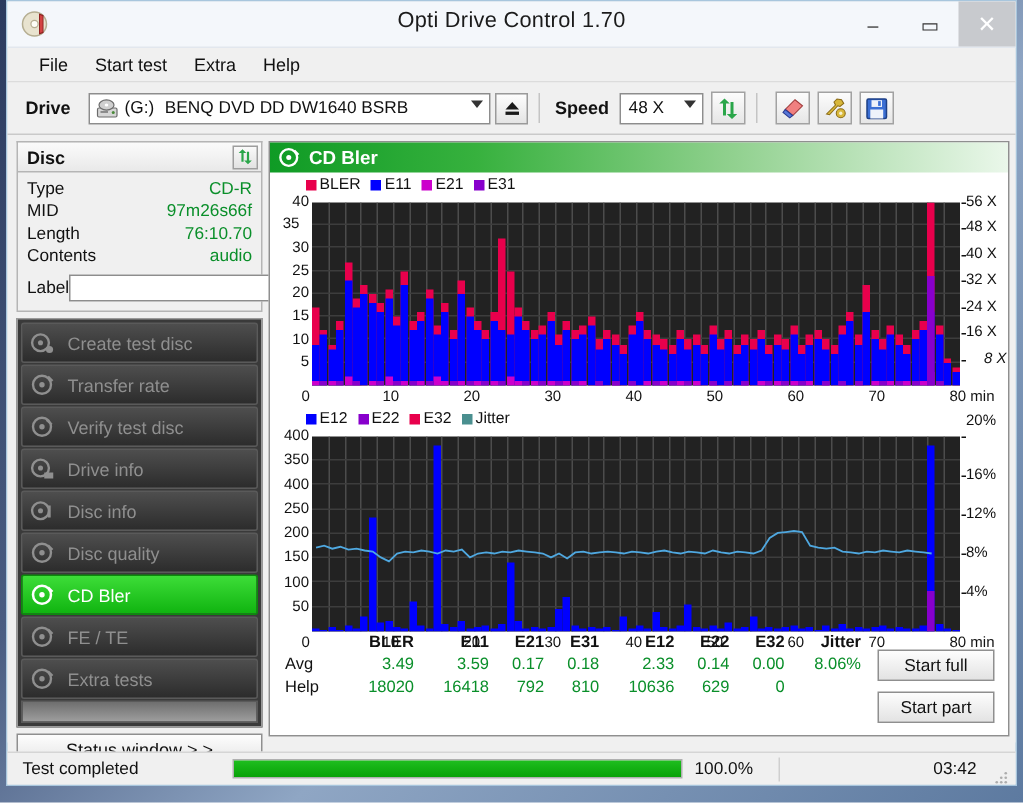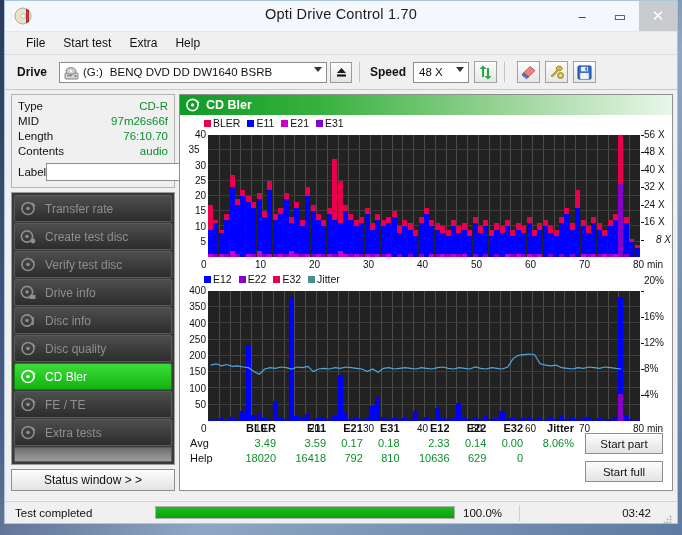--- a/index.html
+++ b/index.html
@@ -285,20 +285,29 @@
         <rect x="8.4" y="2.4" width="1.8" height="3.2" fill="#3b6fd4"></rect>
         <rect x="3.2" y="8" width="8.6" height="6" fill="#eef2fa"></rect>
       </svg>
     </div>
   </div>
 
   <div id="content">
 
     <div id="leftcol">
 
+      <div id="disc-head">
+        <span id="disc-head-label">Disc</span>
+        <span id="disc-refresh">
+          <svg width="11" height="11" viewBox="0 0 15 15">
+            <path d="M4 12 L4 4 L1.5 4 L5 0.6 L8.5 4 L6 4 L6 12 Z" fill="#2aa64a"></path>
+            <path d="M11 3 L11 11 L13.5 11 L10 14.4 L6.5 11 L9 11 L9 3 Z" fill="#2aa64a"></path>
+          </svg>
+        </span>
+      </div>
 
       <div id="disc-box">
         <div class="disc-row">
           <span class="disc-key">Type</span>
           <span class="disc-val">CD-R</span>
         </div>
         <div class="disc-row">
           <span class="disc-key">MID</span>
           <span class="disc-val">97m26s66f</span>
         </div>
@@ -320,36 +329,36 @@
               <circle cx="7" cy="7" r="1.5" fill="#fafbe6" stroke="#7c7f1e" stroke-width=".6"></circle>
             </svg>
           </span>
         </div>
       </div>
 
       <div id="navpanel">
         <div class="nav-btn">
           <span class="nav-ico">
             <svg width="16" height="15" viewBox="0 0 16 15">
+                <circle cx="7" cy="7.5" r="5.6" fill="none" stroke="#8f8f8f" stroke-width="1.6"></circle>
+                <circle cx="7" cy="7.5" r="1.7" fill="#8f8f8f"></circle>
+                <circle cx="13" cy="12" r="2.4" fill="#8f8f8f"></circle>
+              </svg>
+          </span>
+          <span class="nav-label">Create test disc</span>
+        </div>
+        <div class="nav-btn">
+          <span class="nav-ico">
+            <svg width="16" height="15" viewBox="0 0 16 15">
                 <circle cx="8" cy="7.5" r="6" fill="none" stroke="#8f8f8f" stroke-width="1.6"></circle>
                 <circle cx="8" cy="7.5" r="1.8" fill="#8f8f8f"></circle>
                 <path d="M12 2 L15 5" stroke="#8f8f8f" stroke-width="1.6"></path>
               </svg>
           </span>
           <span class="nav-label">Transfer rate</span>
-        </div>
-        <div class="nav-btn">
-          <span class="nav-ico">
-            <svg width="16" height="15" viewBox="0 0 16 15">
-                <circle cx="7" cy="7.5" r="5.6" fill="none" stroke="#8f8f8f" stroke-width="1.6"></circle>
-                <circle cx="7" cy="7.5" r="1.7" fill="#8f8f8f"></circle>
-                <circle cx="13" cy="12" r="2.4" fill="#8f8f8f"></circle>
-              </svg>
-          </span>
-          <span class="nav-label">Create test disc</span>
         </div>
         <div class="nav-btn">
           <span class="nav-ico">
             <svg width="16" height="15" viewBox="0 0 16 15">
                 <circle cx="8" cy="7.5" r="6" fill="none" stroke="#8f8f8f" stroke-width="1.6"></circle>
                 <circle cx="8" cy="7.5" r="1.8" fill="#8f8f8f"></circle>
                 <path d="M11 3 L14.5 6" stroke="#8f8f8f" stroke-width="1.5"></path>
               </svg>
           </span>
           <span class="nav-label">Verify test disc</span>
@@ -992,24 +1001,24 @@
               <td>629</td>
               <td>0</td>
               <td></td>
             </tr>
           </tbody>
         </table>
       </div>
 
       <div id="startbtns">
         <div class="start-btn">
+          <span>Start full</span>
+        </div>
+        <div class="start-btn">
           <span>Start part</span>
-        </div>
-        <div class="start-btn">
-          <span>Start full</span>
         </div>
       </div>
     </div>
   </div>
 
   <div id="statusbar">
     <span id="status-text">Test completed</span>
     <div id="progress-outer">
       <div id="progress-inner" style="width: 100%;"></div>
     </div>

